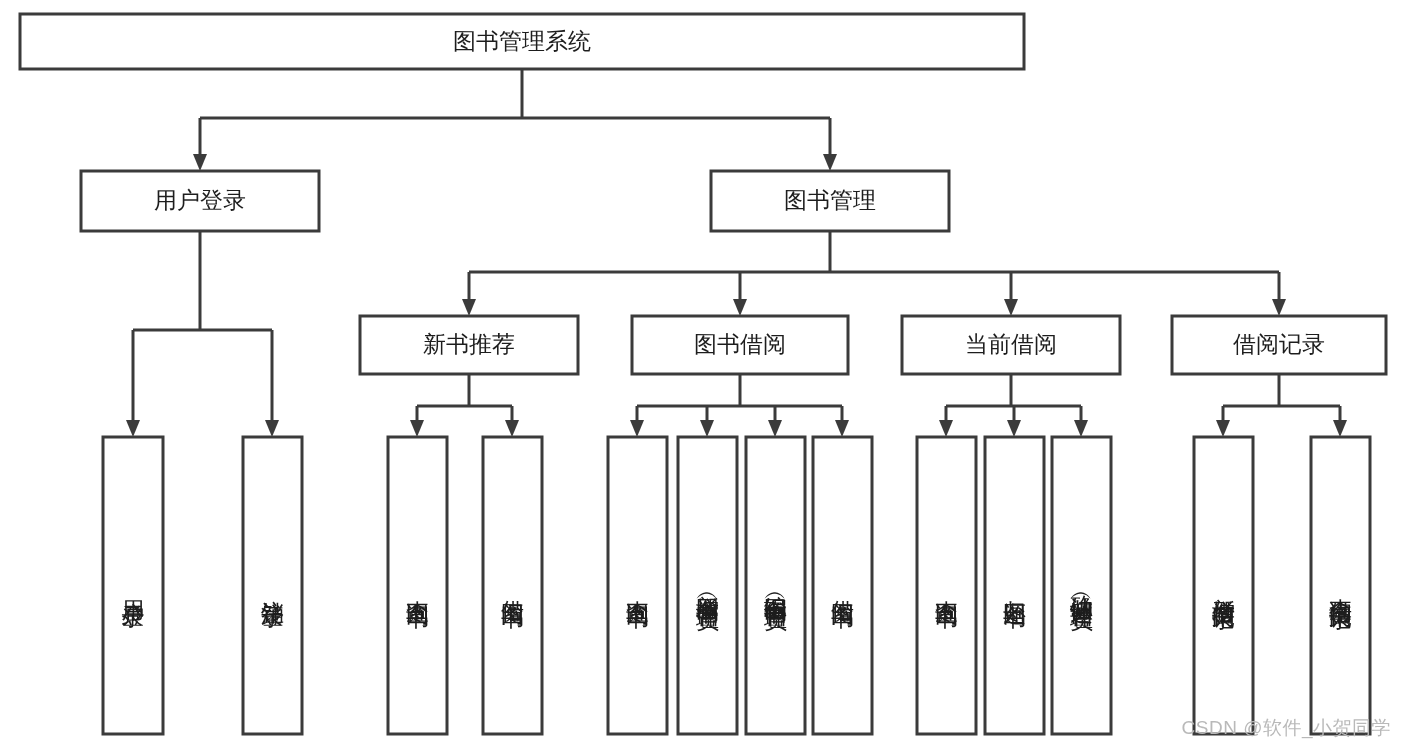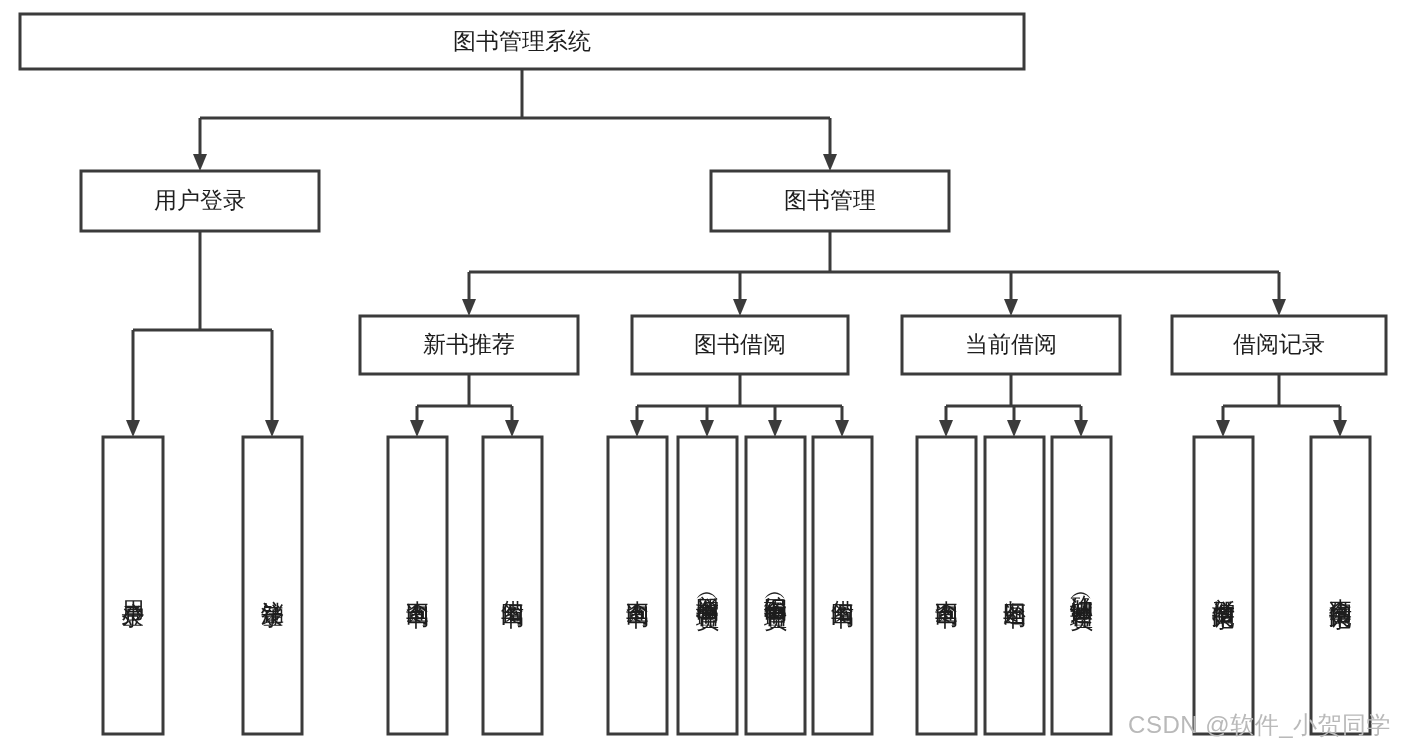--- a/index.html
+++ b/index.html
@@ -62,21 +62,21 @@
     letter-spacing: 2px;
     white-space: nowrap;
     pointer-events: none;
   }
   .watermark {
     position: absolute;
     right: 14px;
     bottom: 6px;
     color: #b9b9b9;
     font-family: "Liberation Sans", "DejaVu Sans", sans-serif;
-    font-size: 24px;
+    font-size: 19px;
     letter-spacing: 0.5px;
     user-select: none;
   }
 </style>
 </head>
 <body>
 
 <div id="diagram-root">
   <svg class="diagram-canvas" viewBox="0 0 1405 747">
     <g id="connector-layer">

